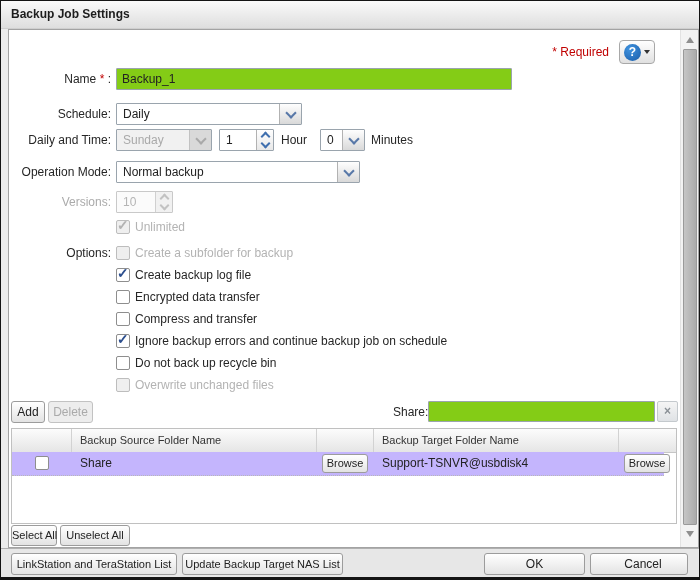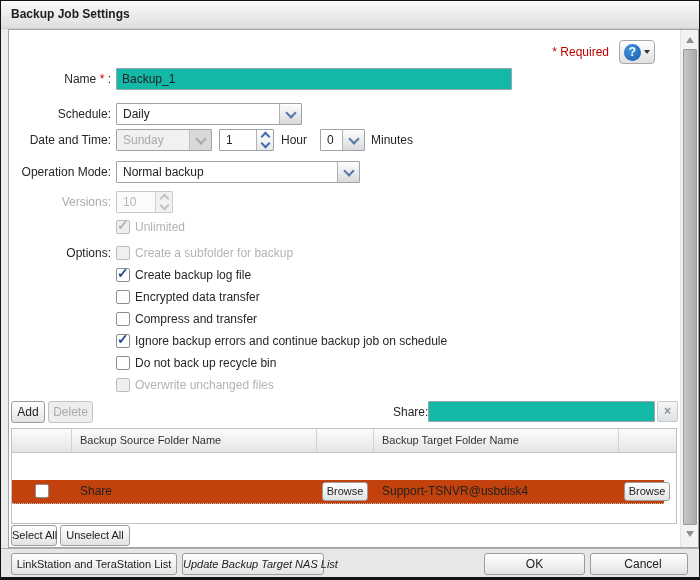--- a/index.html
+++ b/index.html
@@ -19,21 +19,21 @@
   .vscroll .up{top:2px;} .vscroll .down{bottom:6px;}
   .tri-up{width:0;height:0;border-left:4px solid transparent;border-right:4px solid transparent;border-bottom:6px solid #8f8f8f;}
   .tri-down{width:0;height:0;border-left:4px solid transparent;border-right:4px solid transparent;border-top:6px solid #8f8f8f;}
   .vthumb{position:absolute;left:2px;top:19px;width:12px;height:474px;background:linear-gradient(90deg,#c6c6c6,#ababab);border:1px solid #9a9a9a;border-radius:1px;}
   
   .lbl{position:absolute;left:0;width:102px;text-align:right;font-size:12px;color:#262626;line-height:22px;white-space:nowrap;}
   .lbl.dis{color:#ababab;}
   .plain{position:absolute;font-size:12px;color:#262626;line-height:22px;white-space:nowrap;}
   .red{color:#c00000;}
   
-  .txt{position:absolute;box-sizing:border-box;height:22px;border:1px solid #9aa4ad;background:#14b8a6;
+  .txt{position:absolute;box-sizing:border-box;height:22px;border:1px solid #9aa4ad;background:#84cc16;
        font-family:"Liberation Sans",sans-serif;font-size:12px;color:#222;padding:0 5px;border-radius:1px;}
   
   .sel{position:absolute;box-sizing:border-box;height:22px;border:1px solid #9aa4ad;background:#fff;border-radius:1px;}
   .sel .val{position:absolute;left:6px;top:0;line-height:20px;font-size:12px;color:#222;white-space:nowrap;}
   .sel .dbtn{position:absolute;right:0;top:0;bottom:0;width:21px;background:linear-gradient(#fefefe,#d9d9d9);
              border-left:1px solid #b2b2b2;display:flex;align-items:center;justify-content:center;}
   .chev{display:block;width:6px;height:6px;border-right:2px solid #5878a8;border-bottom:2px solid #5878a8;
         transform:rotate(45deg);margin-top:-3px;}
   .sel.dis{background:#f1f1f1;}
   .sel.dis .val{color:#a9a9a9;}
@@ -75,21 +75,21 @@
   .clearbtn{position:absolute;box-sizing:border-box;width:21px;height:21px;border:1px solid #c4c9cd;border-radius:2px;
             background:linear-gradient(#f5f5f5,#dfe2e5);color:#8a9096;font-weight:bold;font-size:12px;
             text-align:center;line-height:19px;}
   
   .tbl{position:absolute;left:2px;top:398px;width:666px;height:96px;box-sizing:border-box;
        border:1px solid #c0c0c0;background:#fff;}
   .thead{position:absolute;left:0;top:0;right:0;height:23px;background:linear-gradient(#fcfcfc,#e5e5e5);
          border-bottom:1px solid #c6c6c6;}
   .th{position:absolute;top:0;height:23px;box-sizing:border-box;border-right:1px solid #d2d2d2;
       font-size:11px;color:#333;line-height:23px;padding-left:8px;white-space:nowrap;overflow:hidden;}
-  .trow{position:absolute;left:0;top:23px;right:12px;height:23px;background:#c2410c;border-bottom:1px dotted #b8b8b8;margin-top:28px;}
+  .trow{position:absolute;left:0;top:23px;right:12px;height:23px;background:#c4b5fd;border-bottom:1px dotted #b8b8b8;}
   .td{position:absolute;top:0;height:23px;font-size:12px;color:#222;line-height:23px;padding-left:8px;box-sizing:border-box;white-space:nowrap;overflow:hidden;}
   
   .footer{position:absolute;left:0;right:0;top:547px;height:30px;background:#e7e7e7;border-top:1px solid #b0b0b0;}
 </style>
 </head>
 <body>
 
 <div class="screen">
 
   <div class="titlebar">
@@ -115,21 +115,21 @@
     <input class="txt" style="left: 107px; top: 38px; width: 396px;" value="Backup_1">
 
     <div class="lbl" style="top:73px;">Schedule:</div>
     <div class="sel" style="left:107px;top:73px;width:186px;">
       <span class="val">Daily</span>
       <span class="dbtn">
           <span class="chev"></span>
         </span>
     </div>
 
-    <div class="lbl" style="top:99px;">Date and Time:</div>
+    <div class="lbl" style="top:99px;">Daily and Time:</div>
     <div class="sel dis" style="left:107px;top:99px;width:96px;">
       <span class="val">Sunday</span>
       <span class="dbtn">
           <span class="chev"></span>
         </span>
     </div>
     <div class="spin" style="left:210px;top:99px;width:55px;">
       <span class="val">1</span>
       <span class="arrows">
         <span class="chev-s u"></span>
@@ -232,18 +232,18 @@
         </div>
       <div class="vthumb"></div>
       <div class="down">
           <span class="tri-down"></span>
         </div>
     </div>
   </div>
 
   <div class="footer">
     <div class="btn3d sm" style="left:10px;top:4px;width:166px;height:22px;line-height:20px;">LinkStation and TeraStation List</div>
-    <div class="btn3d sm" style="left:181px;top:4px;width:142px;height:22px;line-height:20px;font-style:italic;">Update Backup Target NAS List</div>
+    <div class="btn3d sm" style="left:181px;top:4px;width:161px;height:22px;line-height:20px;">Update Backup Target NAS List</div>
     <div class="btn3d" style="left:483px;top:4px;width:101px;height:22px;line-height:20px;">OK</div>
     <div class="btn3d" style="left:589px;top:4px;width:98px;height:22px;line-height:20px;padding-left:8px;">Cancel</div>
   </div>
 
 </div>
 
 </body></html>

